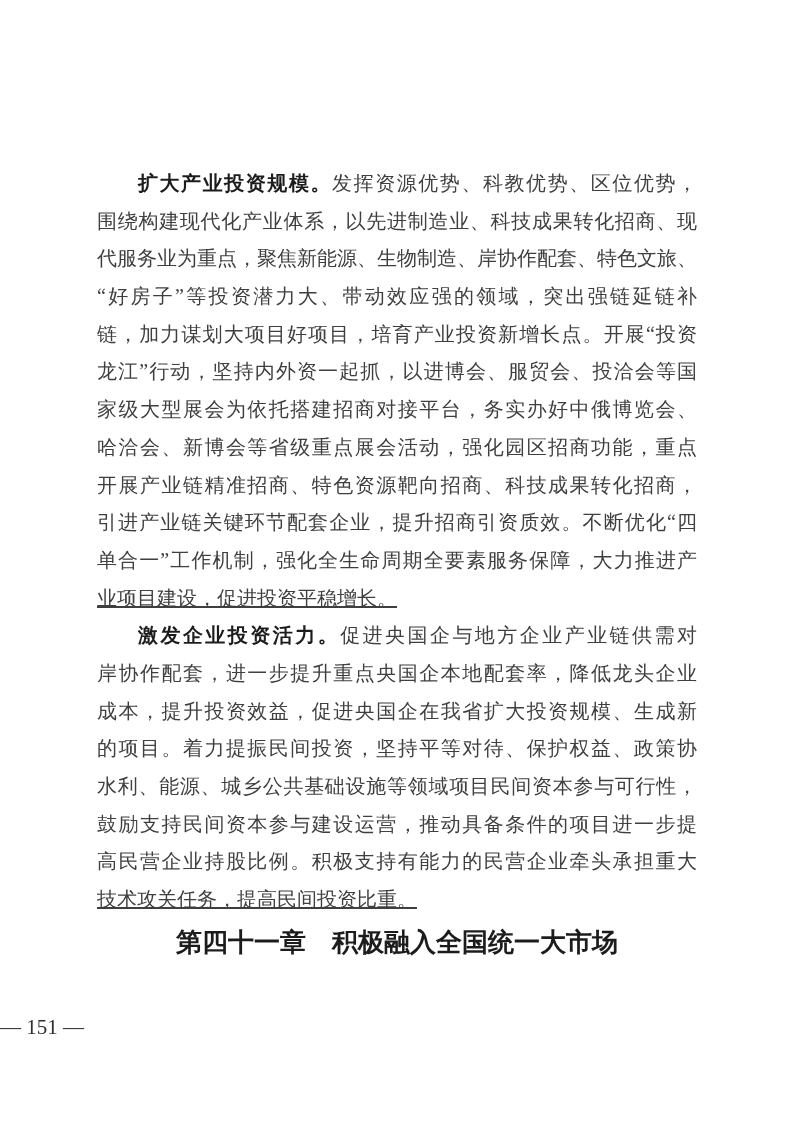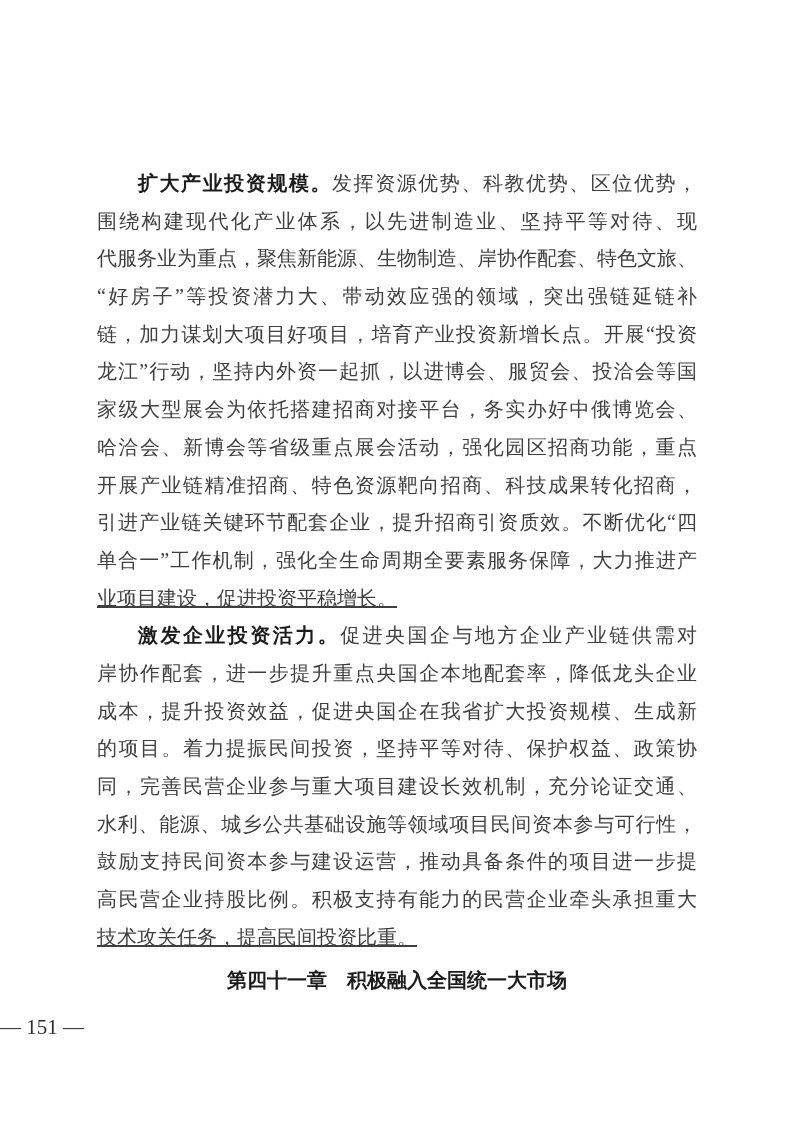--- a/index.html
+++ b/index.html
@@ -43,21 +43,21 @@
     font-weight: bold;
     color: #1c1c1c;
   }
   .chapter {
     margin-top: 4px;
     height: 40px;
     line-height: 40px;
     text-align: center;
     text-align-last: center;
     font-weight: bold;
-    font-size: 20px;
+    font-size: 26px;
     color: #1c1c1c;
   }
   .pagenum {
     position: absolute;
     top: 1014px;
     left: 0;
     width: 793px;
     height: 26px;
     line-height: 26px;
     text-align: left;
@@ -65,39 +65,38 @@
     color: #2e2e2e;
   }
 </style>
 </head>
 <body>
 
 <div class="doc">
 
   <div>
     <div class="line first"><span class="lead">扩大产业投资规模。</span><span>发挥资源优势、科教优势、区位优势，</span></div>
-    <div class="line">围绕构建现代化产业体系，以先进制造业、坚持平等对待、现</div>
+    <div class="line">围绕构建现代化产业体系，以先进制造业、科技成果转化招商、现</div>
     <div class="line">代服务业为重点，聚焦新能源、生物制造、岸协作配套、特色文旅、</div>
     <div class="line">“好房子”等投资潜力大、带动效应强的领域，突出强链延链补</div>
     <div class="line">链，加力谋划大项目好项目，培育产业投资新增长点。开展“投资</div>
     <div class="line">龙江”行动，坚持内外资一起抓，以进博会、服贸会、投洽会等国</div>
     <div class="line">家级大型展会为依托搭建招商对接平台，务实办好中俄博览会、</div>
     <div class="line">哈洽会、新博会等省级重点展会活动，强化园区招商功能，重点</div>
     <div class="line">开展产业链精准招商、特色资源靶向招商、科技成果转化招商，</div>
     <div class="line">引进产业链关键环节配套企业，提升招商引资质效。不断优化“四</div>
     <div class="line">单合一”工作机制，强化全生命周期全要素服务保障，大力推进产</div>
     <div class="line last">业项目建设，促进投资平稳增长。</div>
   </div>
 
   <div>
     <div class="line first"><span class="lead">激发企业投资活力。</span><span>促进央国企与地方企业产业链供需对</span></div>
     <div class="line">岸协作配套，进一步提升重点央国企本地配套率，降低龙头企业</div>
     <div class="line">成本，提升投资效益，促进央国企在我省扩大投资规模、生成新</div>
     <div class="line">的项目。着力提振民间投资，坚持平等对待、保护权益、政策协</div>
-    <div class="line">同，完善民营企业参与重大项目建设长效机制，充分论证交通、</div>
     <div class="line">水利、能源、城乡公共基础设施等领域项目民间资本参与可行性，</div>
     <div class="line">鼓励支持民间资本参与建设运营，推动具备条件的项目进一步提</div>
     <div class="line">高民营企业持股比例。积极支持有能力的民营企业牵头承担重大</div>
     <div class="line last">技术攻关任务，提高民间投资比重。</div>
   </div>
 
   <div class="chapter">第四十一章　积极融入全国统一大市场</div>
 
 </div>
 

